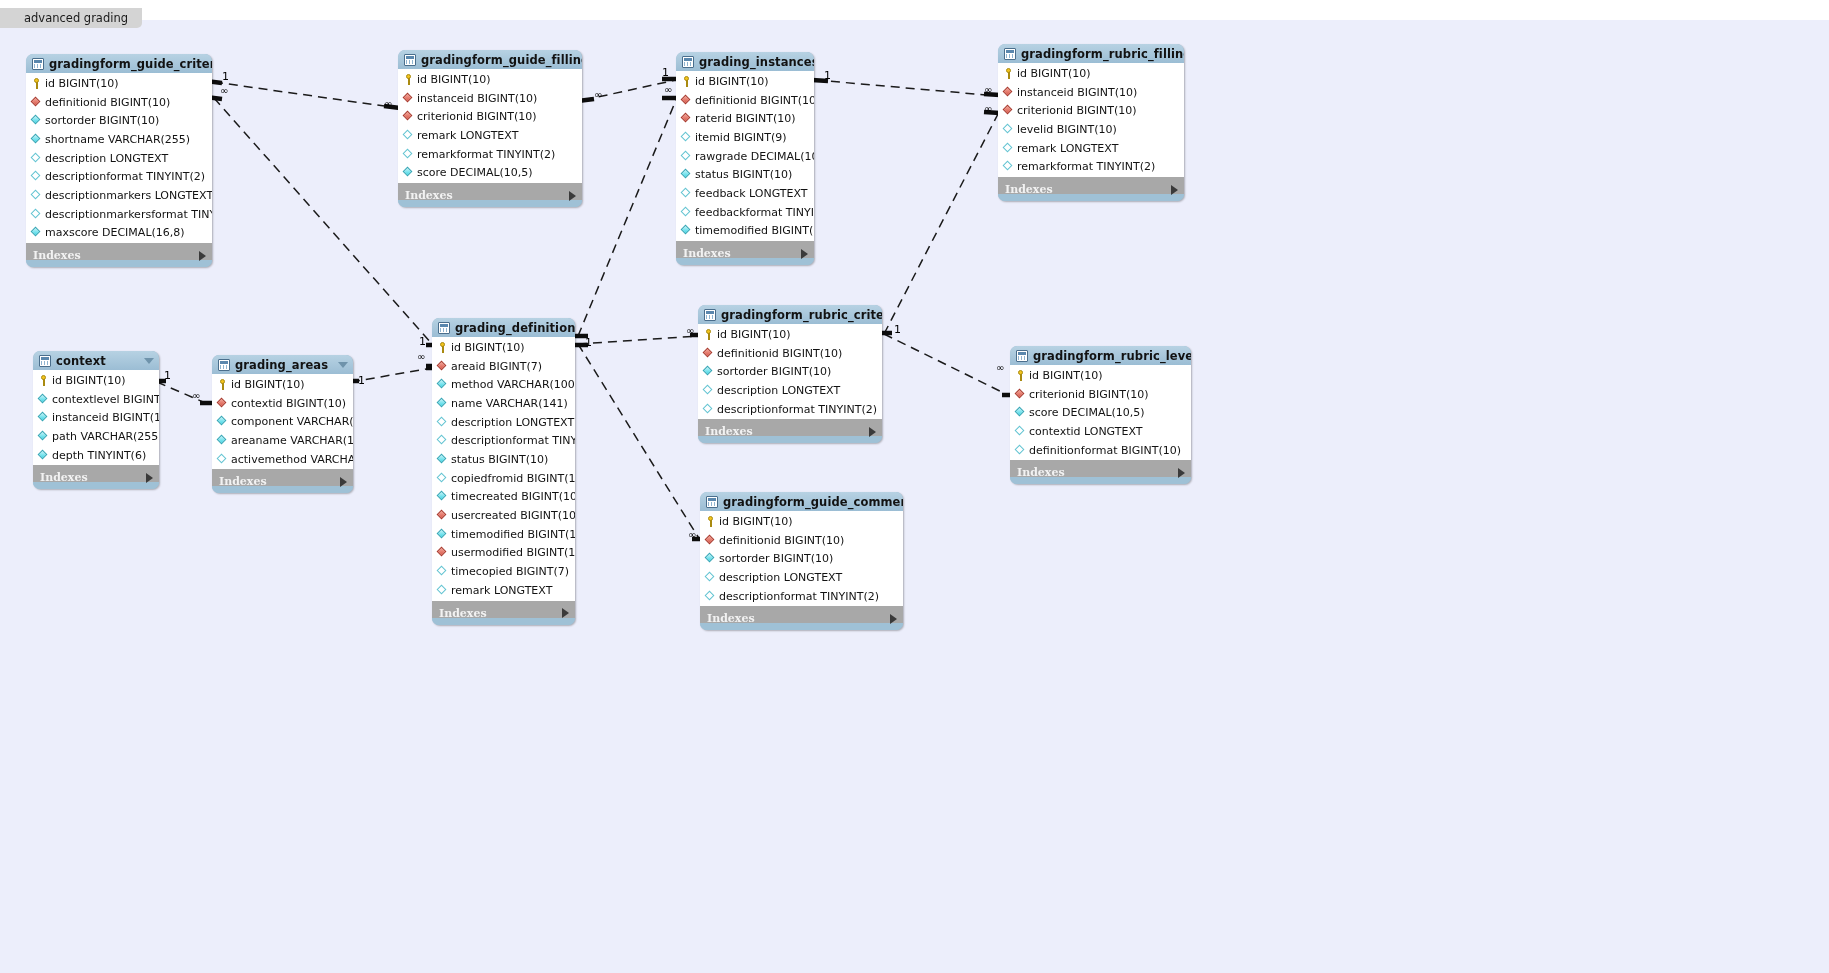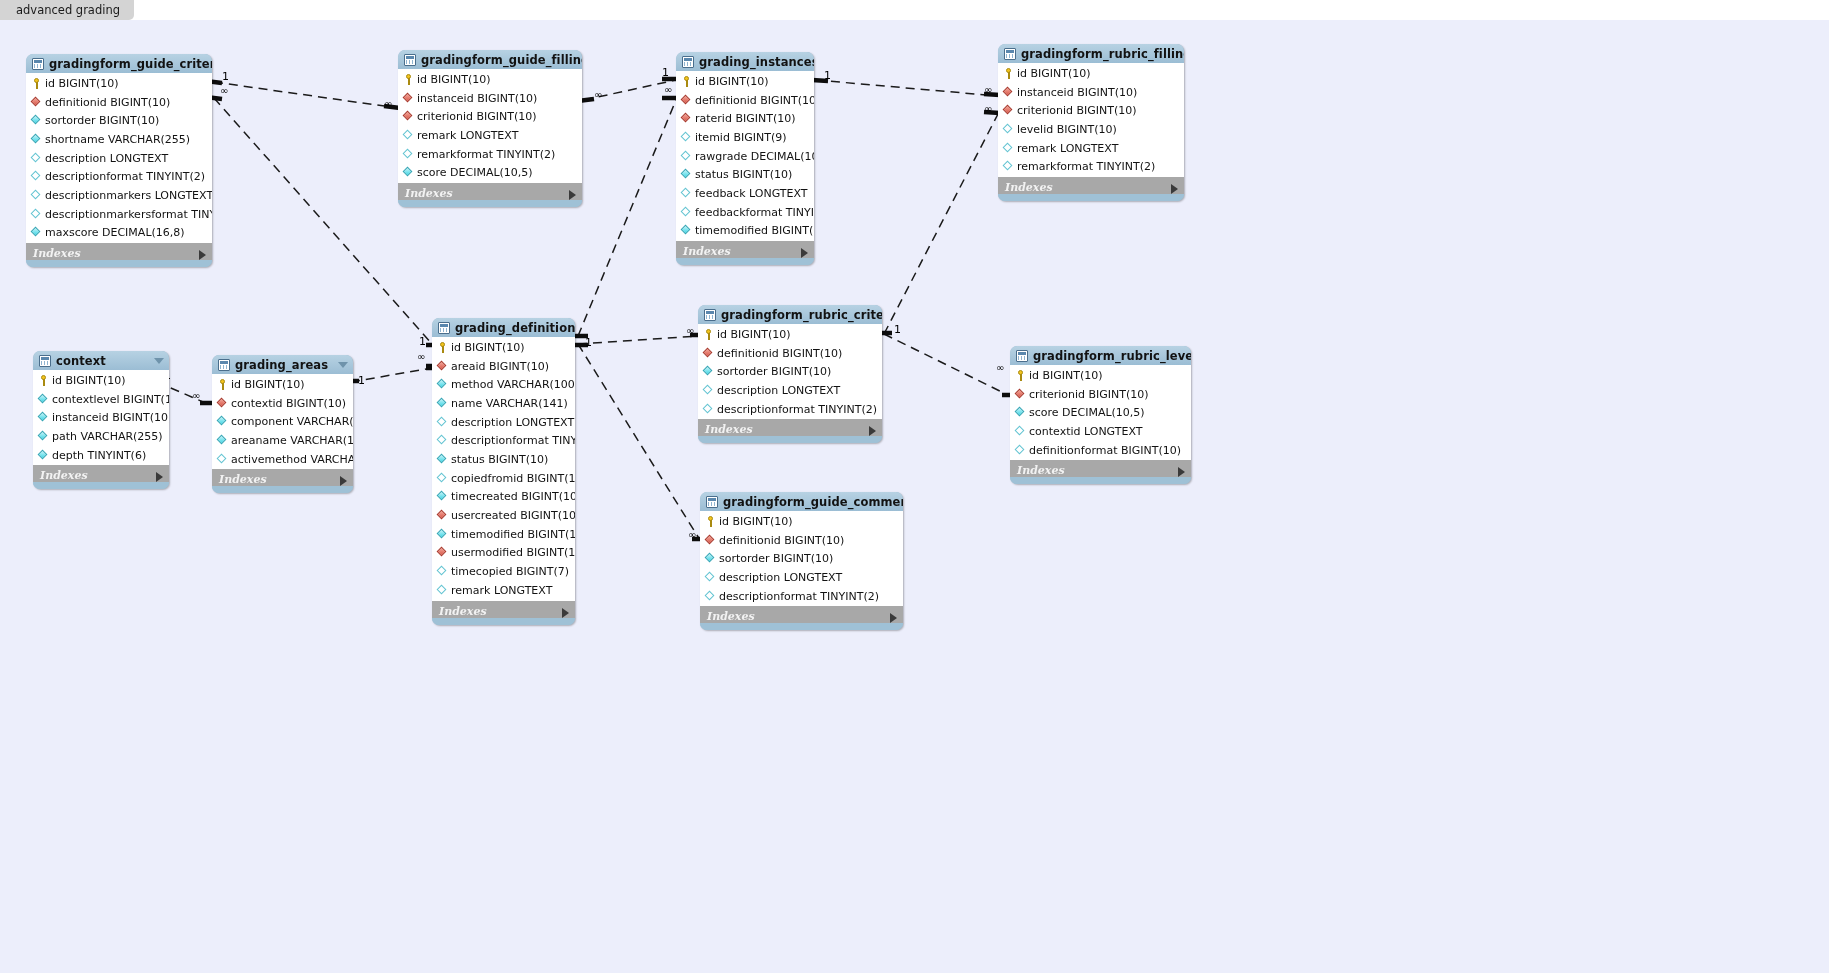--- a/index.html
+++ b/index.html
@@ -14,22 +14,22 @@
     position:absolute;left:0;top:0;width:1829px;height:973px;
     background:#eceefb;
     overflow:hidden;
   }
   
   #tabbar{
     position:absolute;left:0;top:0;width:1829px;height:20px;
     background:#ffffff;
   }
   #tab{
-    position:absolute;left:0;top:0;height:20px;
-    padding:0 14px 0 16px;
+    position:absolute;left:0;top:8px;height:20px;
+    padding:0 14px 0 24px;
     background:#d4d4d4;
     border-bottom-right-radius:5px;
     font-size:11.5px;color:#1a1a1a;
     line-height:20px;
     white-space:nowrap;
     box-sizing:border-box;
   }
   
   #links{position:absolute;left:0;top:0;width:1829px;height:973px;pointer-events:none;}
   .card-lbl{
@@ -121,24 +121,23 @@
     content:"";position:absolute;left:1px;top:1px;width:7px;height:7px;
     background:#ffffff;
     border:1px solid #63c4d2;
     transform:rotate(45deg);
     box-sizing:border-box;
   }
   .col-txt{font-size:11px;color:#121212;line-height:11px;}
   .tbl-idx{
     height:17px;
     background:#a8a8a8;
-    display:flex;align-items:flex-end;
+    display:flex;align-items:center;
     padding:8px 6px 0 7px;
     box-sizing:border-box;
-    font-style:italic;
   }
   .idx-txt{
     font-size:11px;font-weight:bold;color:#f2f2f2;flex:1 1 auto;
     font-family:"DejaVu Serif","Liberation Serif",serif;
   }
   .idx-caret{
     width:0;height:0;
     border-top:5px solid transparent;border-bottom:5px solid transparent;
     border-left:7px solid #3a3a3a;
   }
@@ -388,21 +387,21 @@
             <span class="col-ico ico-col"></span>
             <span class="col-txt">remarkformat TINYINT(2)</span>
           </div>
         </div>
         <div class="tbl-idx">
           <span class="idx-txt">Indexes</span>
           <span class="idx-caret"></span>
         </div>
         <div class="tbl-foot"></div>
       </div>
-      <div class="tbl" style="left: 33px; top: 351px; width: 136px;">
+      <div class="tbl" style="left: 33px; top: 351px; width: 126px;">
         <div class="tbl-hd">
           <span class="hd-ico"></span>
           <span class="hd-txt">context</span>
           <span class="hd-caret"></span>
         </div>
         <div class="tbl-body">
           <div class="col">
             <span class="col-ico ico-pk"></span>
             <span class="col-txt">id BIGINT(10)</span>
           </div>
@@ -468,21 +467,21 @@
           <span class="hd-ico"></span>
           <span class="hd-txt">grading_definitions</span>
         </div>
         <div class="tbl-body">
           <div class="col">
             <span class="col-ico ico-pk"></span>
             <span class="col-txt">id BIGINT(10)</span>
           </div>
           <div class="col">
             <span class="col-ico ico-fk"></span>
-            <span class="col-txt">areaid BIGINT(10)</span>
+            <span class="col-txt">areaid BIGINT(7)</span>
           </div>
           <div class="col">
             <span class="col-ico ico-idx"></span>
             <span class="col-txt">method VARCHAR(100)</span>
           </div>
           <div class="col">
             <span class="col-ico ico-idx"></span>
             <span class="col-txt">name VARCHAR(141)</span>
           </div>
           <div class="col">

